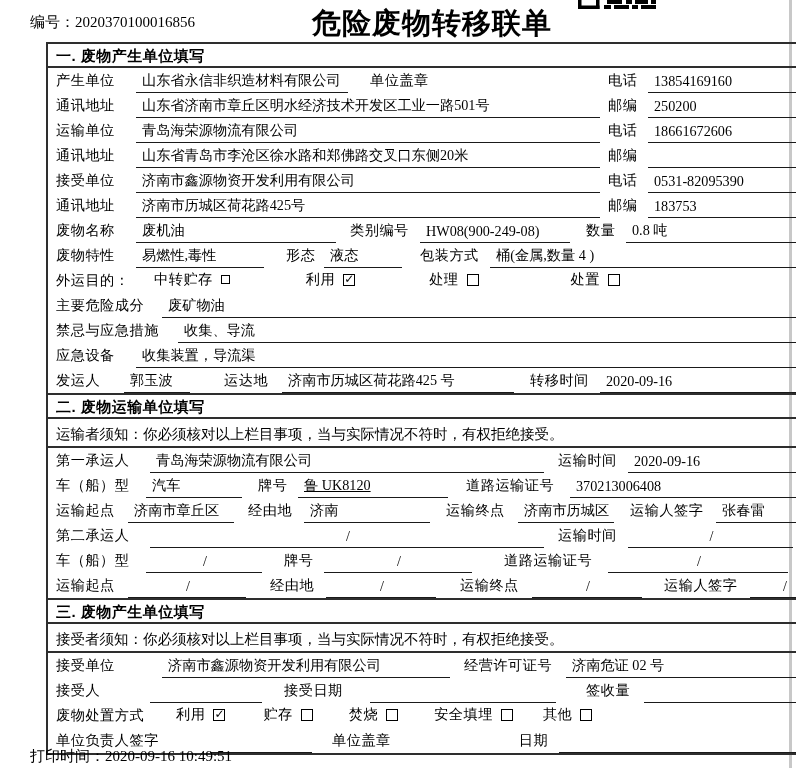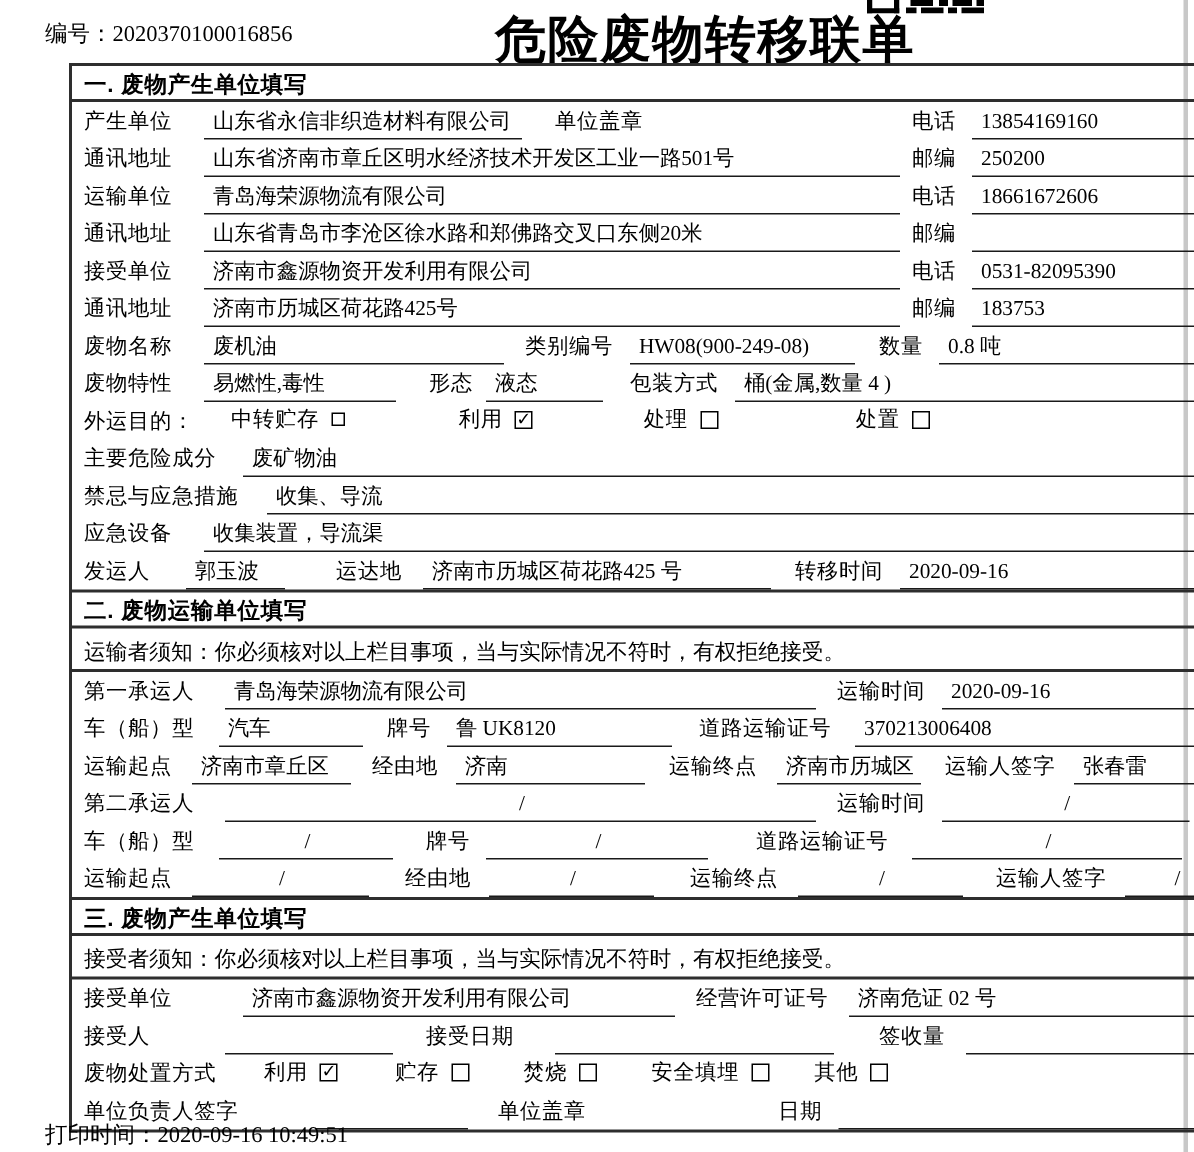--- a/index.html
+++ b/index.html
@@ -7,21 +7,21 @@
   .page {
     position:relative; width:796px; height:768px; background:#fff;
     font-family:"Liberation Serif","DejaVu Serif",serif; color:#000;
     overflow:hidden;
   }
   .page-edge { position:absolute; left:789px; top:0; width:3px; height:768px; background:#c8c8c8; }
 
   
   .hdr-serial { position:absolute; left:30px; top:13px; font-size:15px; white-space:nowrap; }
   .hdr-title {
-    position:absolute; left:330px; top:4px; font-size:34px; font-weight:bold;
+    position:absolute; left:312px; top:4px; font-size:29px; font-weight:bold;
     font-family:Liberation Serif, serif; letter-spacing:1px; white-space:nowrap;
   }
   .qr-frag { position:absolute; left:578px; top:0; }
 
   
   .form {
     position:absolute; left:46px; top:42px; width:792px;
     border:2px solid #2e2e2e;
   }
   .sec { border-top:2px solid #2e2e2e; }
@@ -189,21 +189,21 @@
           <div class="frow">
             <span class="lbl" style="flex: 0 0 88px;">第一承运人</span>
             <span class="val" style="flex: 1 1 0px;">青岛海荣源物流有限公司</span>
             <span class="lbl" style="flex: 0 0 64px; margin-left: 6px;">运输时间</span>
             <span class="val" style="flex: 0 0 200px;">2020-09-16</span>
           </div>
           <div class="frow">
             <span class="lbl" style="flex: 0 0 84px;">车（船）型</span>
             <span class="val" style="flex: 0 0 96px;">汽车</span>
             <span class="lbl" style="flex: 0 0 34px; margin-left: 8px;">牌号</span>
-            <span class="val" style="flex: 0 0 150px;">鲁 UK8120</span>
+            <span class="val" style="flex: 0 0 150px; text-decoration: underline;">鲁 UK8120</span>
             <span class="lbl" style="flex: 0 0 98px; margin-left: 10px;">道路运输证号</span>
             <span class="val" style="flex: 1 1 0px; margin-right: 28px;">370213006408</span>
           </div>
           <div class="frow">
             <span class="lbl" style="flex: 0 0 66px;">运输起点</span>
             <span class="val" style="flex: 0 0 106px;">济南市章丘区</span>
             <span class="lbl" style="flex: 0 0 50px; margin-left: 6px;">经由地</span>
             <span class="val" style="flex: 0 0 126px;">济南</span>
             <span class="lbl" style="flex: 0 0 66px; margin-left: 8px;">运输终点</span>
             <span class="val" style="flex: 0 0 96px;">济南市历城区</span>

